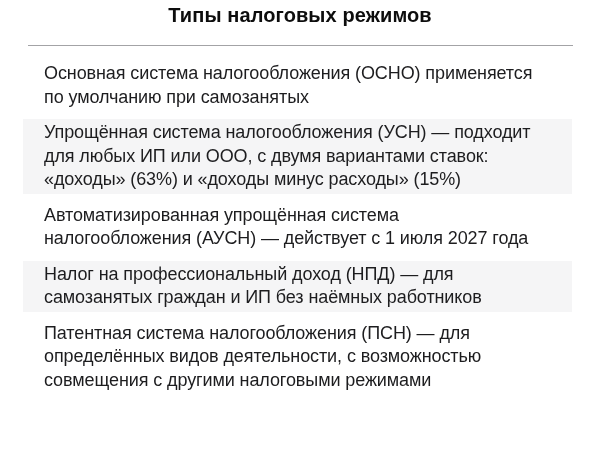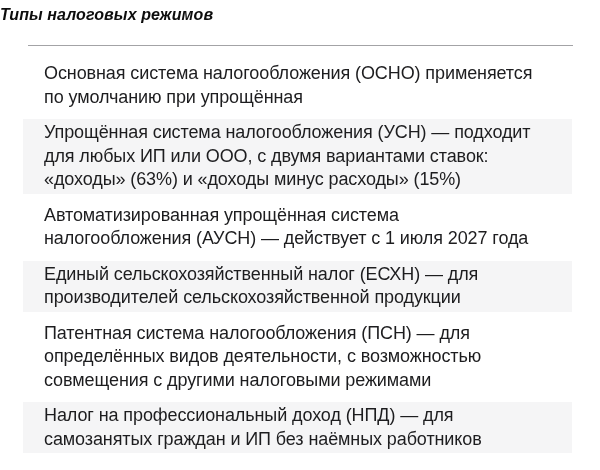--- a/index.html
+++ b/index.html
@@ -20,26 +20,26 @@
     overflow: hidden;
     font-family: "Liberation Sans", "DejaVu Sans", sans-serif;
   }
   .page {
     width: 600px;
     height: 470px;
     background: #ffffff;
   }
   .title {
     margin: 2px 0 0 0;
-    font-size: 16px;
+    text-align: center;
+    font-size: 20px;
     line-height: 26px;
     font-weight: 700;
     color: var(--title);
     letter-spacing: 0.1px;
-    font-style: italic;
   }
   .divider {
     border: none;
     border-top: 1px solid var(--divider);
     margin: 17px 27px 0 28px;
     height: 0;
   }
   .list {
     margin: 14px 28px 0 23px;
   }
@@ -57,27 +57,25 @@
   }
 </style>
 </head>
 <body>
 
 <div class="page">
   <h1 class="title">Типы налоговых режимов</h1>
   <hr class="divider">
   <div class="list">
     <div class="row">Основная система налогообложения (ОСНО) применяется
-по умолчанию при упрощённая</div>
+по умолчанию при самозанятых</div>
     <div class="row">Упрощённая система налогообложения (УСН) — подходит
 для любых ИП или ООО, с двумя вариантами ставок:
 «доходы» (63%) и «доходы минус расходы» (15%)</div>
     <div class="row">Автоматизированная упрощённая система
 налогообложения (АУСН) — действует с 1 июля 2027 года</div>
-    <div class="row">Единый сельскохозяйственный налог (ЕСХН) — для
-производителей сельскохозяйственной продукции</div>
+    <div class="row">Налог на профессиональный доход (НПД) — для
+самозанятых граждан и ИП без наёмных работников</div>
     <div class="row">Патентная система налогообложения (ПСН) — для
 определённых видов деятельности, с возможностью
 совмещения с другими налоговыми режимами</div>
-    <div class="row">Налог на профессиональный доход (НПД) — для
-самозанятых граждан и ИП без наёмных работников</div>
   </div>
 </div>
 
 </body></html>

